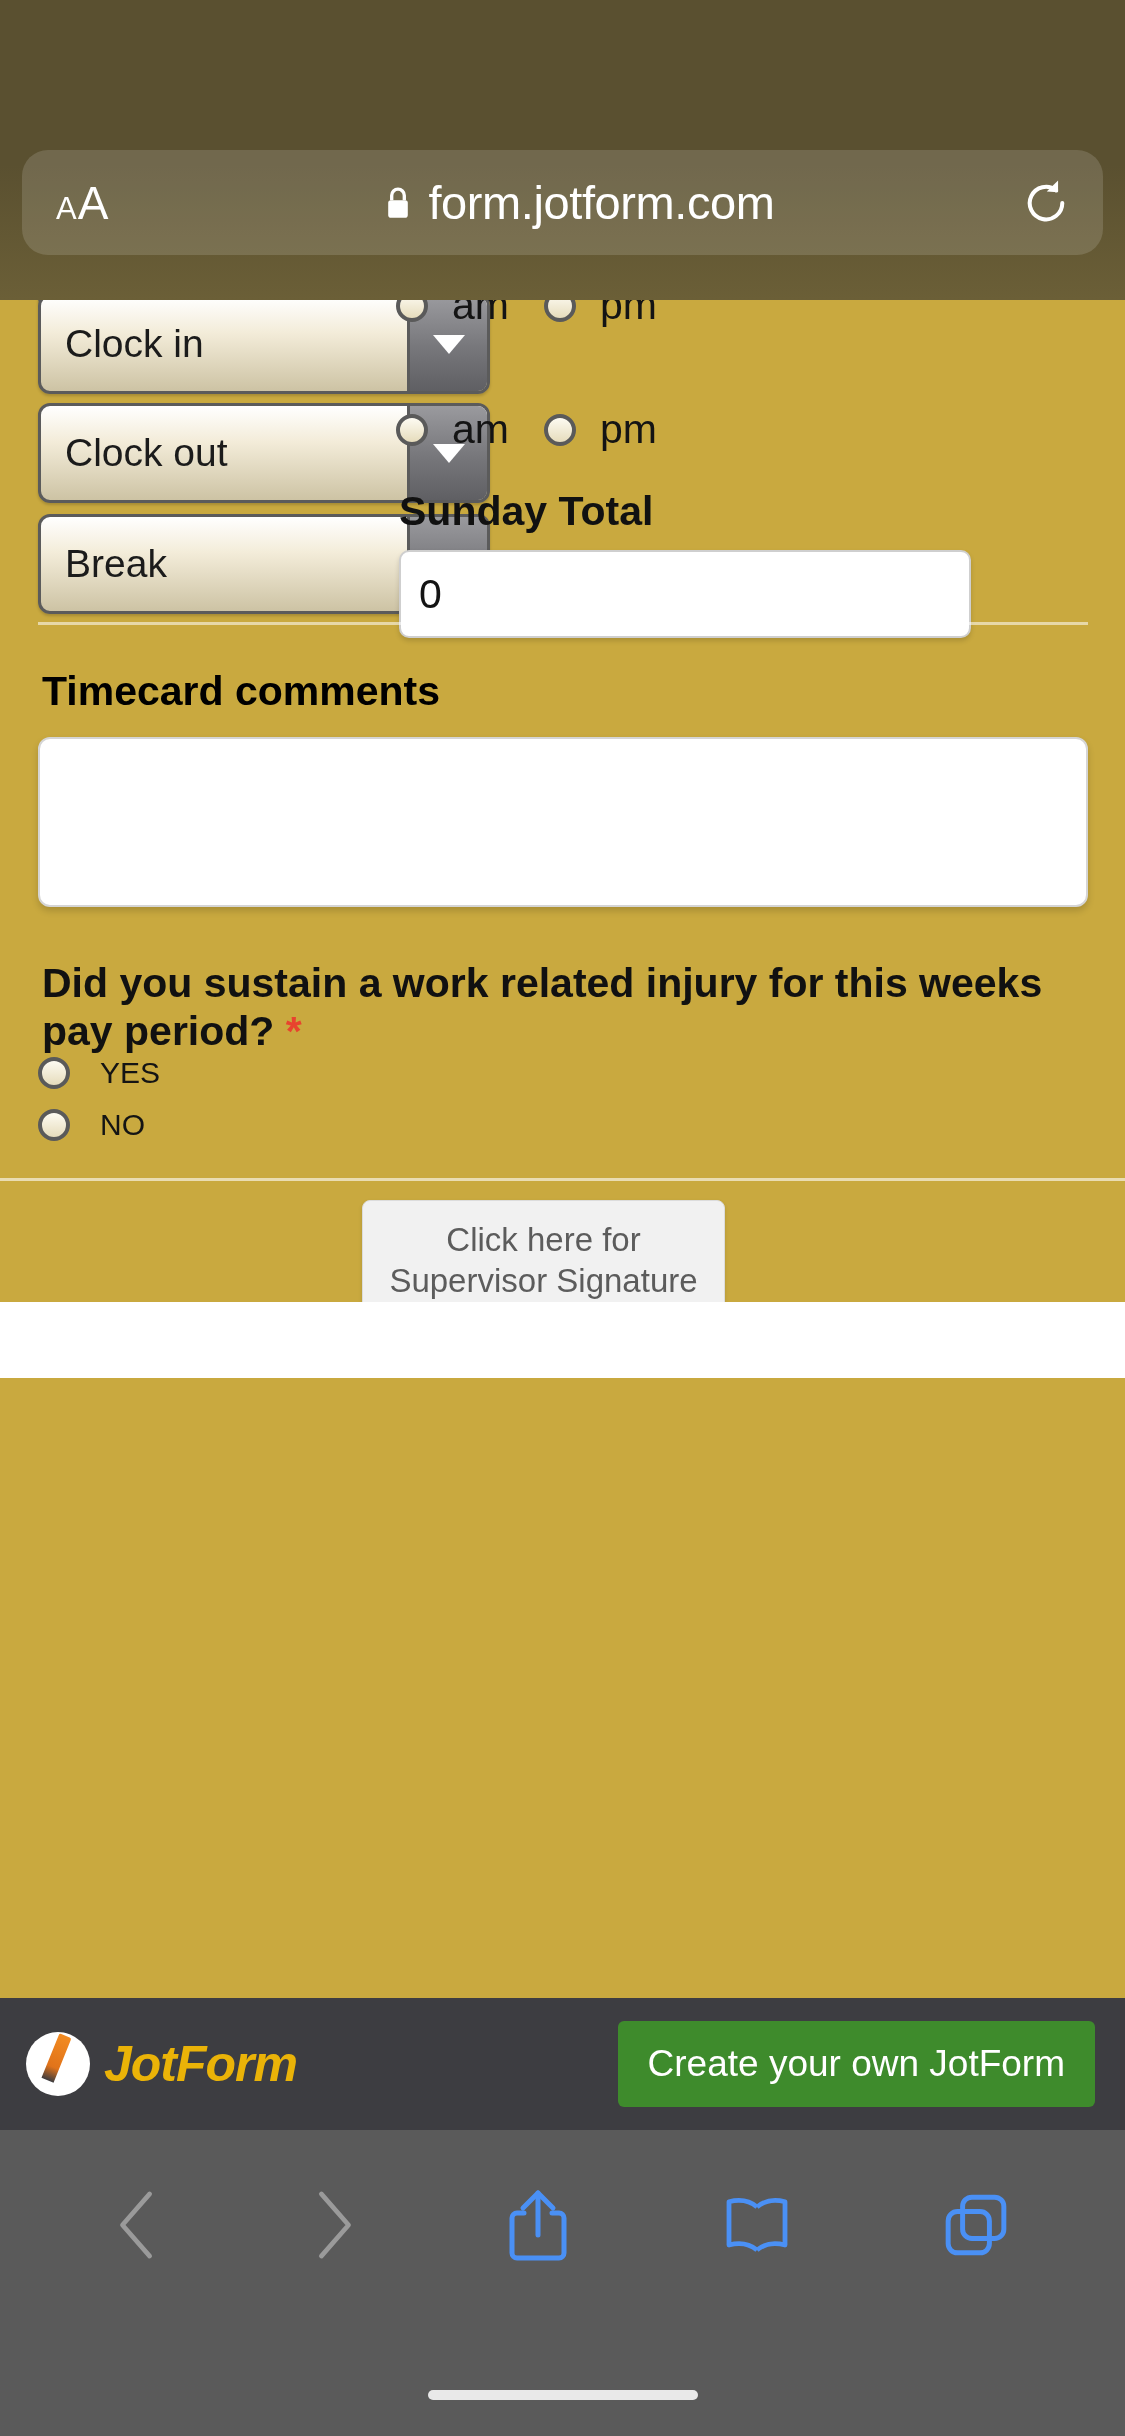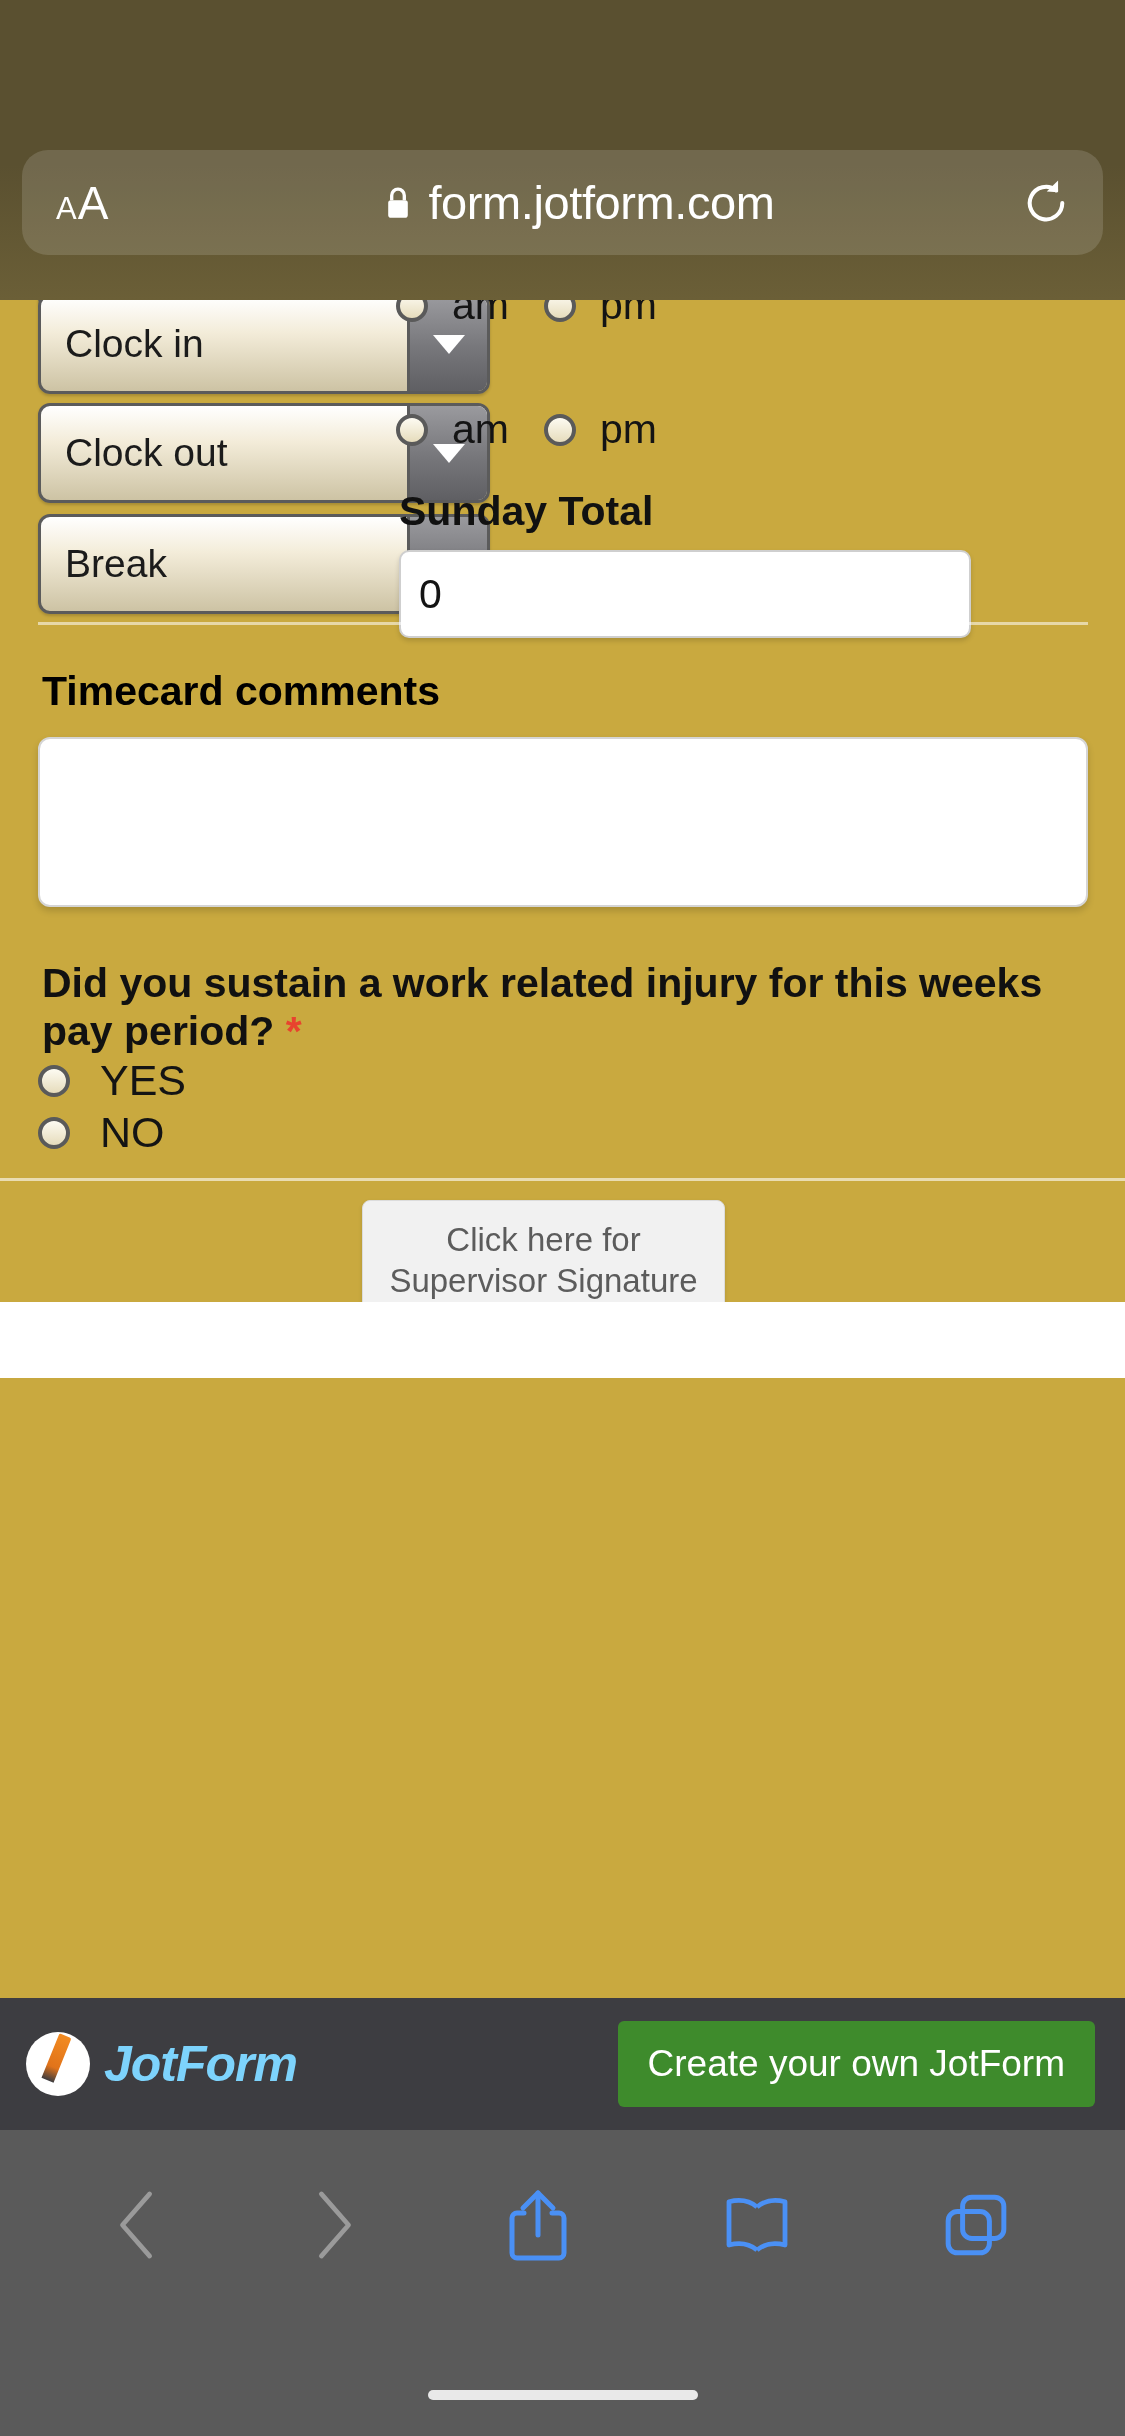--- a/index.html
+++ b/index.html
@@ -124,21 +124,21 @@
     box-shadow:0 4px 7px rgba(0,0,0,.16);
   }
 
   .qtext{
     position:absolute; left:42px; width:1020px;
     font-size:41px; font-weight:bold; color:#111; line-height:1.16;
   }
   .qtext .req{ color:#e8432e; font-weight:bold; }
 
   .ynrow{ position:absolute; display:flex; align-items:center; gap:30px; }
-  .ynrow span{ font-size:43px; color:#141414; }
+  .ynrow span{ font-size:30px; color:#141414; }
 
   .sigzone{
     position:absolute; left:0; width:1125px; height:115px;
     border-top:3px solid rgba(255,255,255,.6);
   }
   .sigbtn{
     position:absolute; left:362px; width:363px; height:120px;
     background:#f1f1f1; border:1px solid #dcdcdc; border-radius:8px;
     display:flex; align-items:center; justify-content:center; text-align:center;
     color:#5c5c5c; font-size:33px; line-height:1.25; padding:0 8px;
@@ -157,21 +157,21 @@
   .jflogo{ display:flex; align-items:center; gap:14px; }
   .jfmark{
     width:64px;height:64px;border-radius:50%;background:#fff;
     position:relative; overflow:hidden; flex:none;
   }
   .jfmark:before{
     content:""; position:absolute; left:24px; top:2px; width:13px; height:48px;
     background:linear-gradient(180deg,#f28b21 0%,#e1731a 70%,#3d3d41 100%);
     transform:rotate(22deg); border-radius:2px 2px 0 0;
   }
-  .jftext{ color:#7dd3fc; font-size:50px; font-weight:bold; font-style:italic; letter-spacing:-1px; }
+  .jftext{ color:#eab308; font-size:50px; font-weight:bold; font-style:italic; letter-spacing:-1px; }
   .jfbtn{
     background:#3e8b2c; color:#fff; font-size:37px;
     padding:22px 30px; border-radius:6px; border:none;
   }
 
   
   .safari-bot{
     position:absolute; left:0; top:2130px; width:1125px; height:306px;
     background:#5a5a5a;
   }

